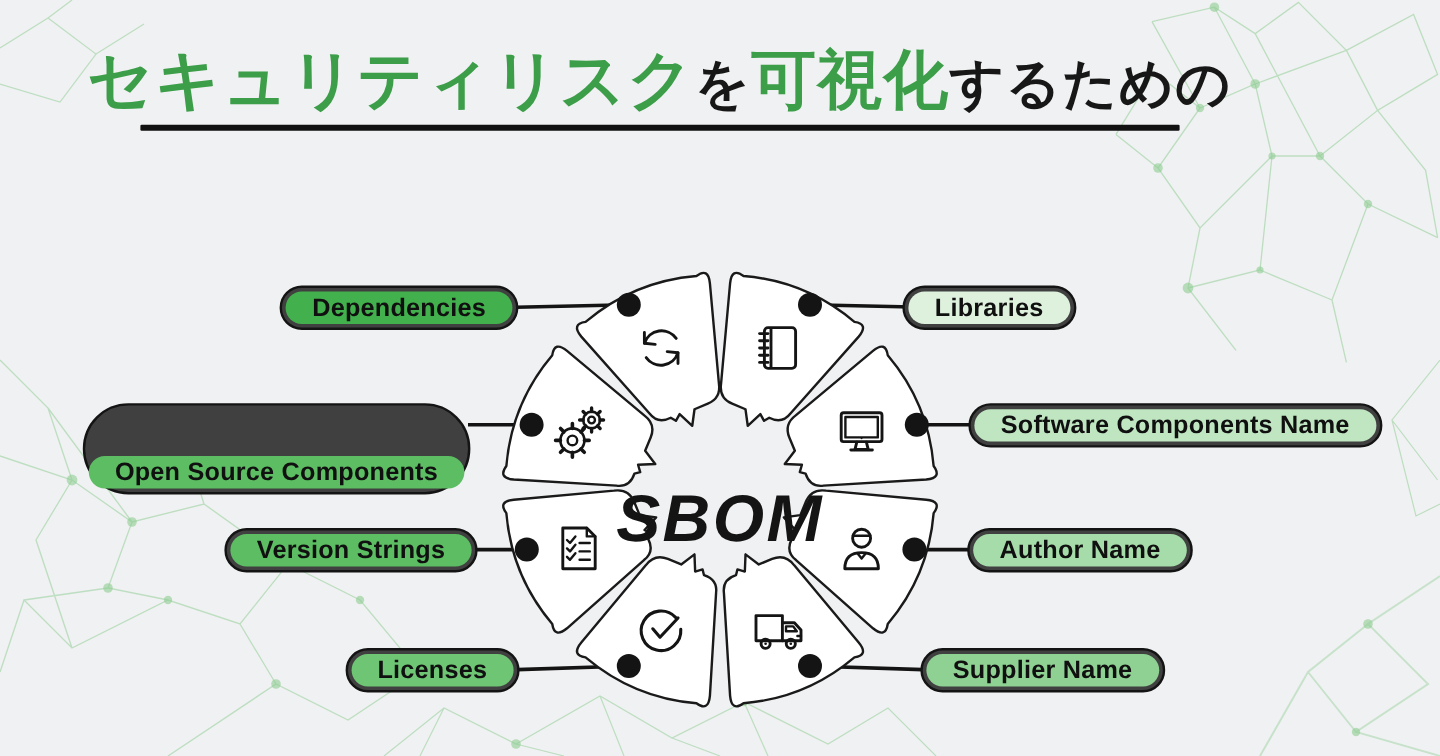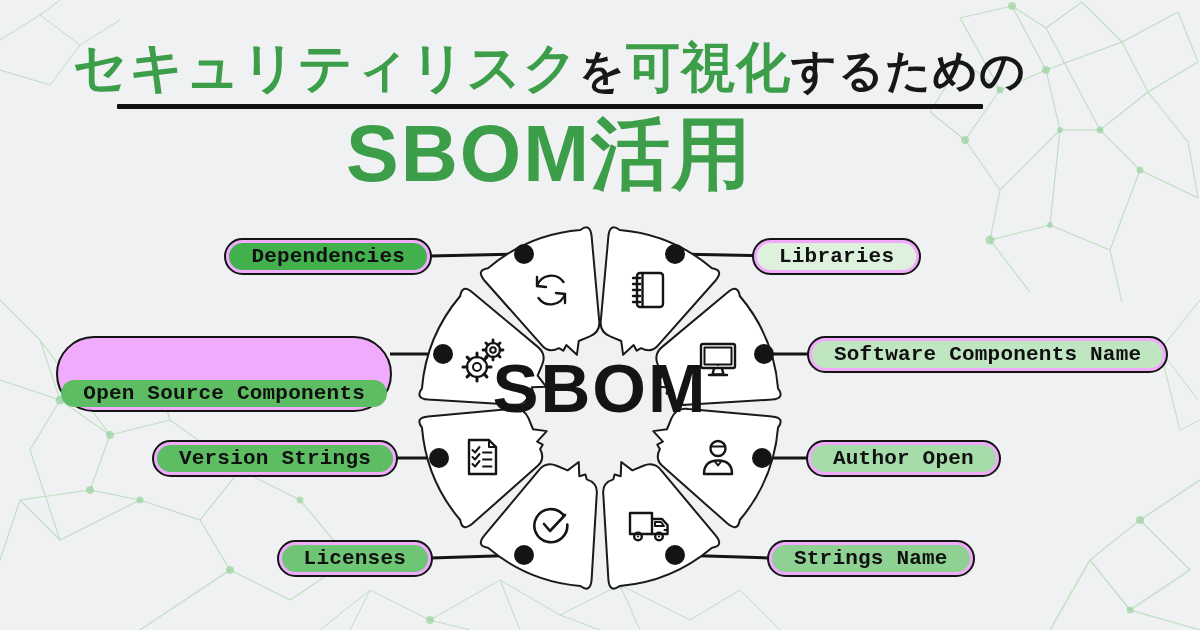--- a/index.html
+++ b/index.html
@@ -18,27 +18,27 @@
   .title-line1 .seg-green{font-size:54px;color:#3d9e4a;}
   .title-line1 .seg-black{font-size:45px;color:#171717;}
   .title-underline{
     width:866px;height:5px;background:#111;margin:10px auto 0 auto;border-radius:1px;
   }
   .title-line2{
     margin-top:5px;font-size:79px;line-height:1;font-weight:800;
     color:#3d9e4a;letter-spacing:2px;
   }
   .center-label{
-    position:absolute;left:600px;top:388px;transform:translate(-50%,-50%);
-    font-size:69px;font-weight:800;color:#141414;letter-spacing:2px;z-index:2;
+    position:absolute;left:600px;top:432px;transform:translate(-50%,-50%);
+    font-size:55px;font-weight:800;color:#141414;letter-spacing:2px;z-index:2;font-style:italic;
   }
   .pill{
     position:absolute;z-index:4;
-    border:2.5px solid #141414;border-radius:999px;background:#f0abfc;
-    padding:3px;box-sizing:border-box;white-space:nowrap;font-family:Liberation Mono, monospace;
+    border:2.5px solid #141414;border-radius:999px;background:#404040;
+    padding:3px;box-sizing:border-box;white-space:nowrap;
   }
   .pill-inner{
     display:block;border-radius:999px;padding:1px 22px;
     font-size:21px;font-weight:700;line-height:25px;color:#101010;
     text-align:center;letter-spacing:0.2px;
   }
 </style>
 </head>
 <body>
 
@@ -194,41 +194,40 @@
     <circle cx="524" cy="555" r="10"></circle>
     <circle cx="675" cy="555" r="10"></circle>
   </g>
 </svg>
 
 <div class="header">
   <div class="title-line1">
     <span class="seg-green">セキュリティリスク</span><span class="seg-black">を</span><span class="seg-green">可視化</span><span class="seg-black">するための</span>
   </div>
   <div class="title-underline"></div>
-  <div class="title-line2">SBOM活用</div>
 </div>
 
 <div class="center-label">SBOM</div>
 
 <div class="pill" style="right:768px;top:238px;">
   <span class="pill-inner" style="background-color: rgb(66, 176, 77);">Dependencies</span>
 </div>
 <div class="pill" style="left:752px;top:238px;">
   <span class="pill-inner" style="background-color: rgb(222, 241, 221);">Libraries</span>
 </div>
 <div class="pill" style="right:808px;top:336px;">
   <span class="pill-inner" style="background-color: rgb(92, 189, 99); margin-top: 39px;">Open Source Components</span>
 </div>
 <div class="pill" style="left:807px;top:336px;">
   <span class="pill-inner" style="background-color: rgb(191, 229, 193); text-align: center;">Software Components Name</span>
 </div>
 <div class="pill" style="right:802px;top:440px;">
   <span class="pill-inner" style="background-color: rgb(92, 189, 99);">Version Strings</span>
 </div>
 <div class="pill" style="left:806px;top:440px;">
-  <span class="pill-inner" style="background-color: rgb(166, 220, 169);">Author Open</span>
+  <span class="pill-inner" style="background-color: rgb(166, 220, 169);">Author Name</span>
 </div>
 <div class="pill" style="right:767px;top:540px;">
   <span class="pill-inner" style="background-color: rgb(110, 198, 116);">Licenses</span>
 </div>
 <div class="pill" style="left:767px;top:540px;">
-  <span class="pill-inner" style="background-color: rgb(142, 209, 147);">Strings Name</span>
+  <span class="pill-inner" style="background-color: rgb(142, 209, 147);">Supplier Name</span>
 </div>
 
 </body></html>

